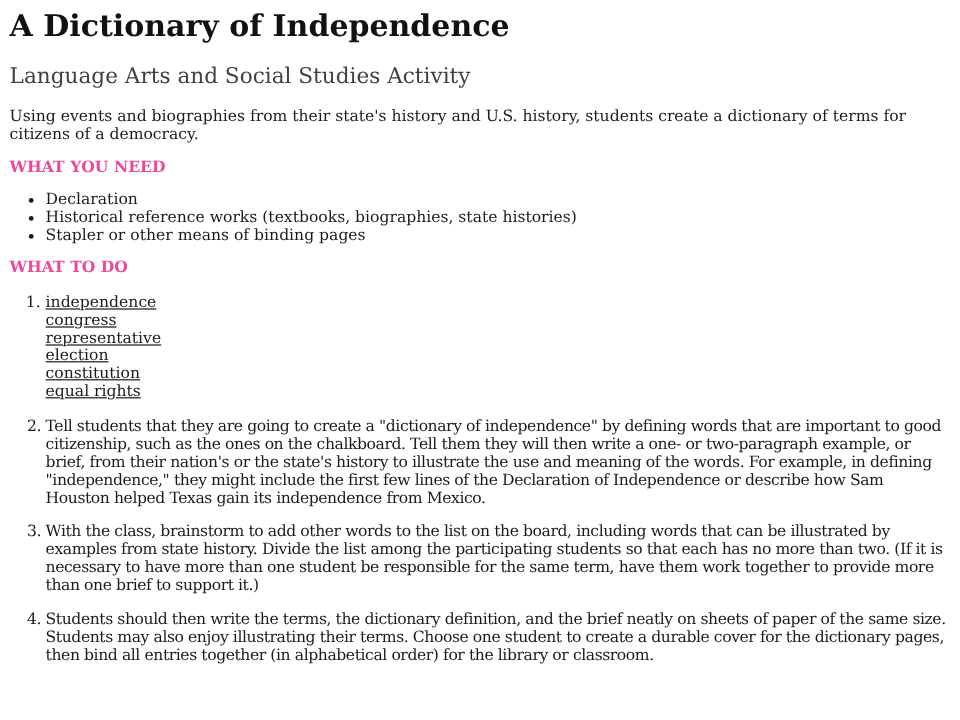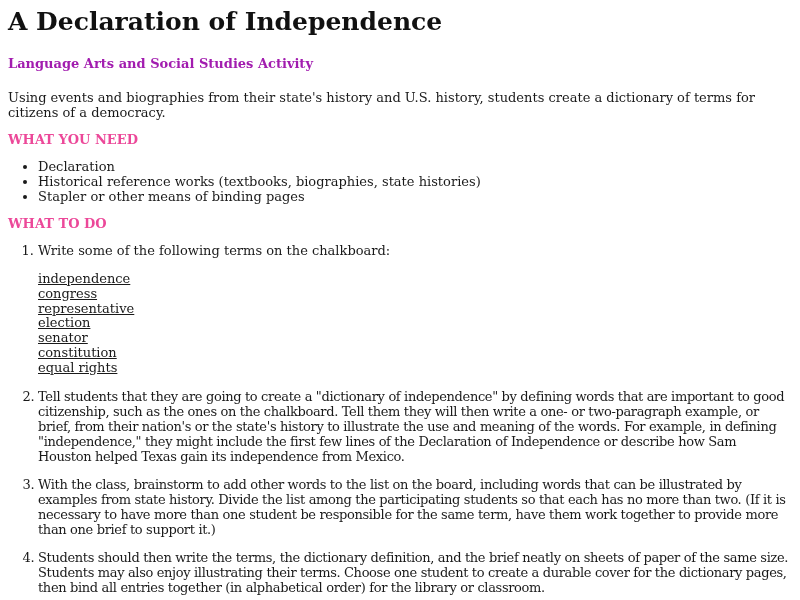--- a/index.html
+++ b/index.html
@@ -12,64 +12,62 @@
   }
   .page { padding: 0 8px; }
   h1 {
     font-family: "DejaVu Serif", serif;
     font-size: 25px; font-weight: bold;
     margin: 0; padding-top: 8px; line-height: 28px;
     color: #111;
   }
   h2 {
     font-family: "DejaVu Serif", serif;
-    font-size: 13px; font-weight: bold;
+    font-size: 18px; font-weight: normal;
     margin: 0; padding-top: 17px; line-height: 22px;
-    color: #a21caf;
+    color: #404040;
   }
   p.intro { margin: 15px 0 0 0; }
   h3 {
     font-family: "DejaVu Serif", serif;
     font-size: 13px; font-weight: bold;
     margin: 12px 0 0 0; line-height: 15px;
     color: #ec4899;
   }
   ul.needs { margin: 12px 0 0 0; padding-left: 30px; }
   ul.needs li { margin: 0; }
   ol.steps { margin: 12px 0 0 0; padding-left: 30px; }
   ol.steps > li { margin: 0 0 13px 0; }
   .terms { margin: 14px 0 0 0; }
   .terms div { line-height: 14.8px; text-decoration: underline; }
   .cond { letter-spacing: -0.35px; }
 </style>
 </head>
 <body>
 
 <div class="page">
-  <h1>A Declaration of Independence</h1>
+  <h1>A Dictionary of Independence</h1>
   <h2>Language Arts and Social Studies Activity</h2>
   <p class="intro">Using events and biographies from their state's history and U.S. history, students create a dictionary of terms for citizens of a democracy.</p>
 
   <h3>WHAT YOU NEED</h3>
   <ul class="needs">
     <li>Declaration</li>
     <li>Historical reference works (textbooks, biographies, state histories)</li>
     <li>Stapler or other means of binding pages</li>
   </ul>
 
   <h3>WHAT TO DO</h3>
   <ol class="steps">
     <li>
-      <span>Write some of the following terms on the chalkboard:</span>
       <div class="terms">
         <div>independence</div>
         <div>congress</div>
         <div>representative</div>
         <div>election</div>
-        <div>senator</div>
         <div>constitution</div>
         <div>equal rights</div>
       </div>
     </li>
     <li class="cond">Tell students that they are going to create a "dictionary of independence" by defining words that are important to good citizenship, such as the ones on the chalkboard. Tell them they will then write a one- or two-paragraph example, or brief, from their nation's or the state's history to illustrate the use and meaning of the words. For example, in defining "independence," they might include the first few lines of the Declaration of Independence or describe how Sam Houston helped Texas gain its independence from Mexico.</li>
     <li class="cond">With the class, brainstorm to add other words to the list on the board, including words that can be illustrated by examples from state history. Divide the list among the participating students so that each has no more than two. (If it is necessary to have more than one student be responsible for the same term, have them work together to provide more than one brief to support it.)</li>
     <li class="cond">Students should then write the terms, the dictionary definition, and the brief neatly on sheets of paper of the same size. Students may also enjoy illustrating their terms. Choose one student to create a durable cover for the dictionary pages, then bind all entries together (in alphabetical order) for the library or classroom.</li>
   </ol>
 </div>
 

